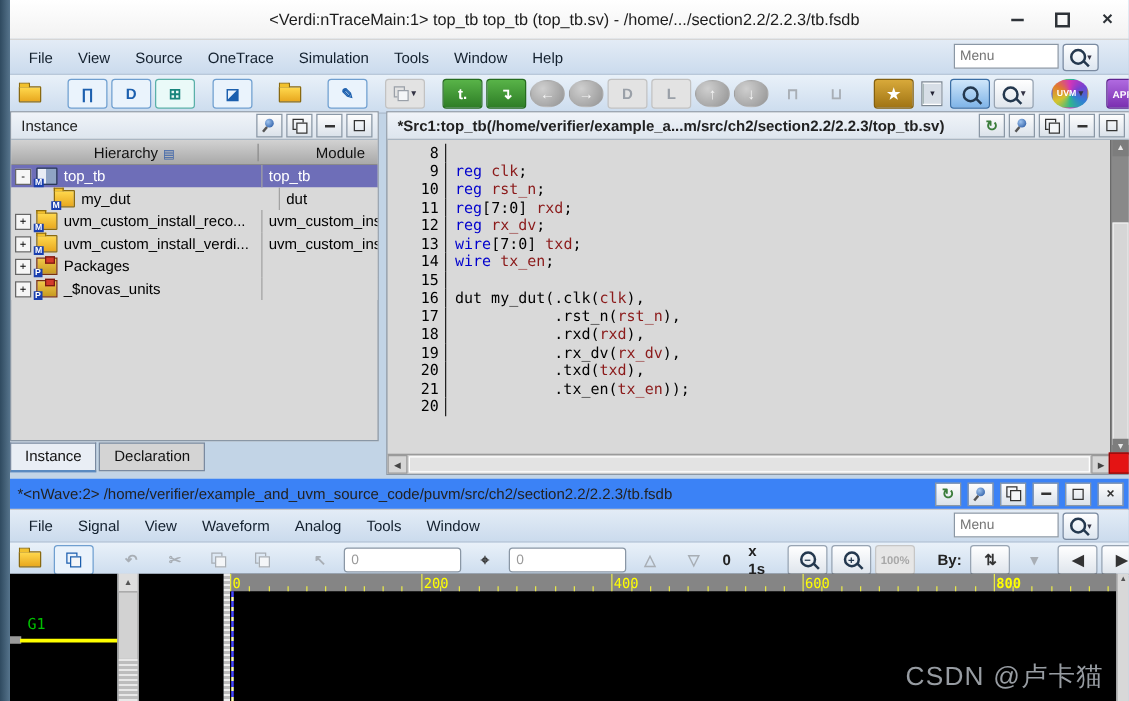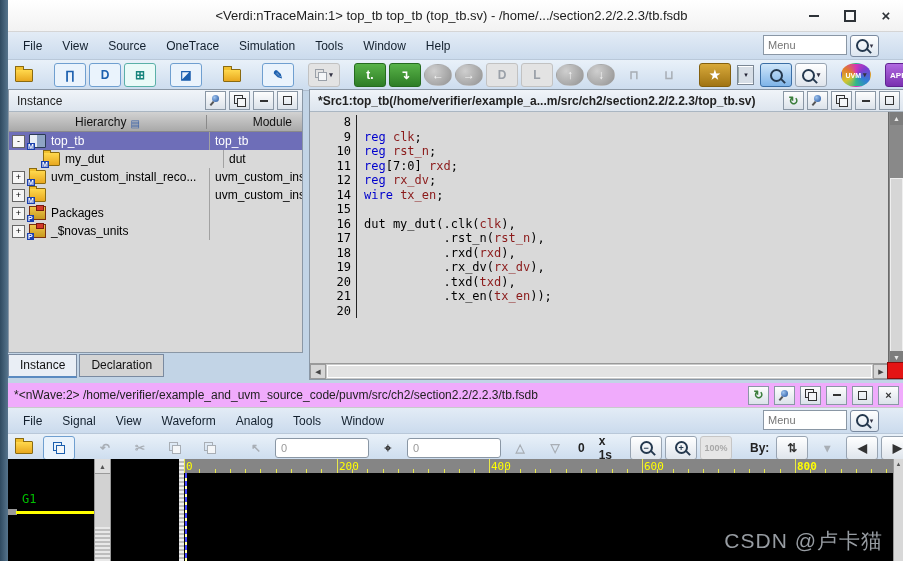--- a/index.html
+++ b/index.html
@@ -8,21 +8,21 @@
   #left-edge{position:absolute;left:0;top:0;width:8px;height:561px;background:linear-gradient(90deg,#2f4a60,#56748c);z-index:50}
 
   
   .window{position:absolute;left:0;width:903px}
   #verdi-win{top:0;height:486px}
   #nwave-win{top:383px;height:178px}
 
   
   .titlebar{position:relative;background:linear-gradient(#ffffff,#f2f2f2);border-bottom:1px solid #d5d5d5}
   #verdi-win .titlebar{height:31px;line-height:31px;text-align:center;font-size:13px;color:#1c1c1c}
-  #nwave-win .titlebar{height:24px;line-height:24px;background:#f0abfc;font-size:12px;padding-left:14px;color:#222;border-bottom:1px solid #c9c9cd}
+  #nwave-win .titlebar{height:24px;line-height:24px;background:#3b82f6;font-size:12px;padding-left:14px;color:#222;border-bottom:1px solid #c9c9cd}
   .tb-btns{position:absolute;right:10px;top:0;height:100%;display:flex;align-items:center;gap:22px}
   .tb-btn{width:14px;height:14px;display:flex;align-items:center;justify-content:center;color:#2e3338;font-size:15px}
   .gl-min{width:10px;height:2px;background:#2e3338}
   .gl-max{width:8px;height:8px;border:2px solid #2e3338}
   .gl-close{font-weight:bold;font-size:15px;line-height:14px}
 
   
   .wbtn{width:19px;height:17px;border:1px solid #8a97a5;background:linear-gradient(#fdfdfd,#dbe2ea);
         display:inline-flex;align-items:center;justify-content:center;font-size:11px;color:#333;margin-left:3px}
   .gl-min-s{width:8px;height:2px;background:#333}
@@ -330,20 +330,21 @@
               <span class="expander">+</span>
               <span class="ticon folder"></span>
               <span class="tlabeltext">uvm_custom_install_reco...</span>
             </div>
             <div class="tmod">uvm_custom_ins</div>
           </div>
           <div class="trow">
             <div class="tname" style="padding-left: 3px;">
               <span class="expander">+</span>
               <span class="ticon folder"></span>
+              <span class="tlabeltext">uvm_custom_install_verdi...</span>
             </div>
             <div class="tmod">uvm_custom_ins</div>
           </div>
           <div class="trow">
             <div class="tname" style="padding-left: 3px;">
               <span class="expander">+</span>
               <span class="ticon pkg"></span>
               <span class="tlabeltext">Packages</span>
             </div>
             <div class="tmod"></div>
@@ -383,20 +384,21 @@
             <span class="gl-max-s"></span>
           </span>
       </div>
       <div id="src-body">
         <div id="source-code">
             <div class="code-line"><span class="lnum">8</span><span class="lbody"></span></div>
             <div class="code-line"><span class="lnum">9</span><span class="lbody"><span class="seg-kw">reg </span><span class="seg-id">clk</span><span class="seg-pl">;</span></span></div>
             <div class="code-line"><span class="lnum">10</span><span class="lbody"><span class="seg-kw">reg </span><span class="seg-id">rst_n</span><span class="seg-pl">;</span></span></div>
             <div class="code-line"><span class="lnum">11</span><span class="lbody"><span class="seg-kw">reg</span><span class="seg-pl">[7:0] </span><span class="seg-id">rxd</span><span class="seg-pl">;</span></span></div>
             <div class="code-line"><span class="lnum">12</span><span class="lbody"><span class="seg-kw">reg </span><span class="seg-id">rx_dv</span><span class="seg-pl">;</span></span></div>
+            <div class="code-line"><span class="lnum">13</span><span class="lbody"><span class="seg-kw">wire</span><span class="seg-pl">[7:0] </span><span class="seg-id">txd</span><span class="seg-pl">;</span></span></div>
             <div class="code-line"><span class="lnum">14</span><span class="lbody"><span class="seg-kw">wire </span><span class="seg-id">tx_en</span><span class="seg-pl">;</span></span></div>
             <div class="code-line"><span class="lnum">15</span><span class="lbody"></span></div>
             <div class="code-line"><span class="lnum">16</span><span class="lbody"><span class="seg-pl">dut my_dut(.clk(</span><span class="seg-id">clk</span><span class="seg-pl">),</span></span></div>
             <div class="code-line"><span class="lnum">17</span><span class="lbody"><span class="seg-pl">           .rst_n(</span><span class="seg-id">rst_n</span><span class="seg-pl">),</span></span></div>
             <div class="code-line"><span class="lnum">18</span><span class="lbody"><span class="seg-pl">           .rxd(</span><span class="seg-id">rxd</span><span class="seg-pl">),</span></span></div>
             <div class="code-line"><span class="lnum">19</span><span class="lbody"><span class="seg-pl">           .rx_dv(</span><span class="seg-id">rx_dv</span><span class="seg-pl">),</span></span></div>
             <div class="code-line"><span class="lnum">20</span><span class="lbody"><span class="seg-pl">           .txd(</span><span class="seg-id">txd</span><span class="seg-pl">),</span></span></div>
             <div class="code-line"><span class="lnum">21</span><span class="lbody"><span class="seg-pl">           .tx_en(</span><span class="seg-id">tx_en</span><span class="seg-pl">));</span></span></div>
             <div class="code-line"><span class="lnum">20</span><span class="lbody"></span></div>
           </div>

